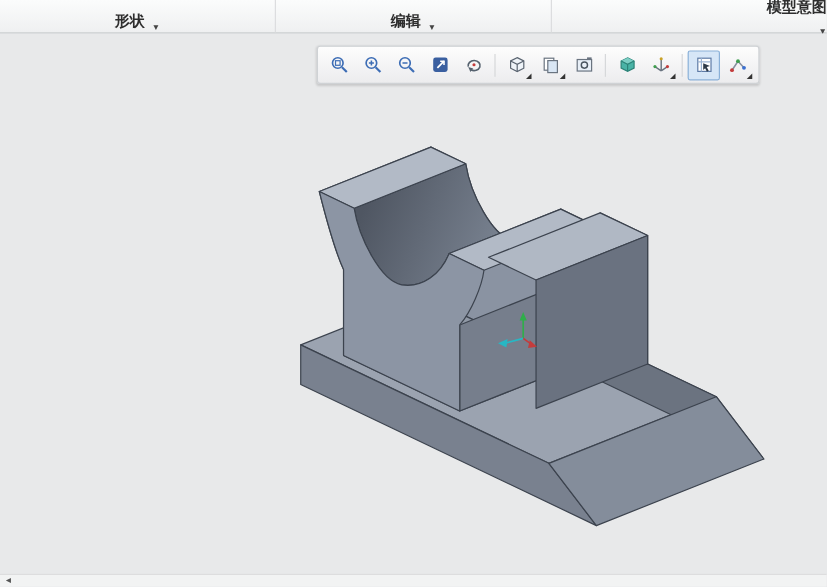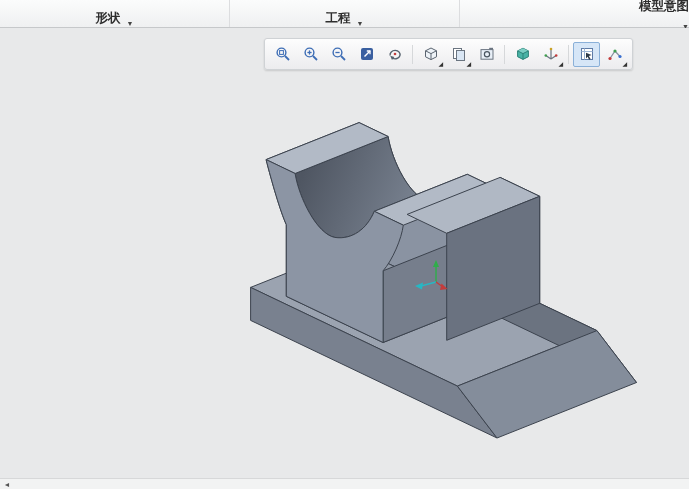--- a/index.html
+++ b/index.html
@@ -41,21 +41,21 @@
 <body>
 
 <div class="app">
 
   <div class="menubar">
     <div class="menu-item">
       <span>形状</span>
       <span class="menu-caret">▼</span>
     </div>
     <div class="menu-item">
-      <span>工程</span>
+      <span>编辑</span>
       <span class="menu-caret">▼</span>
     </div>
     <div class="menu-item">
       <span>模型意图</span>
       <span class="menu-caret">▼</span>
     </div>
   </div>
 
   <div class="canvas">
 

